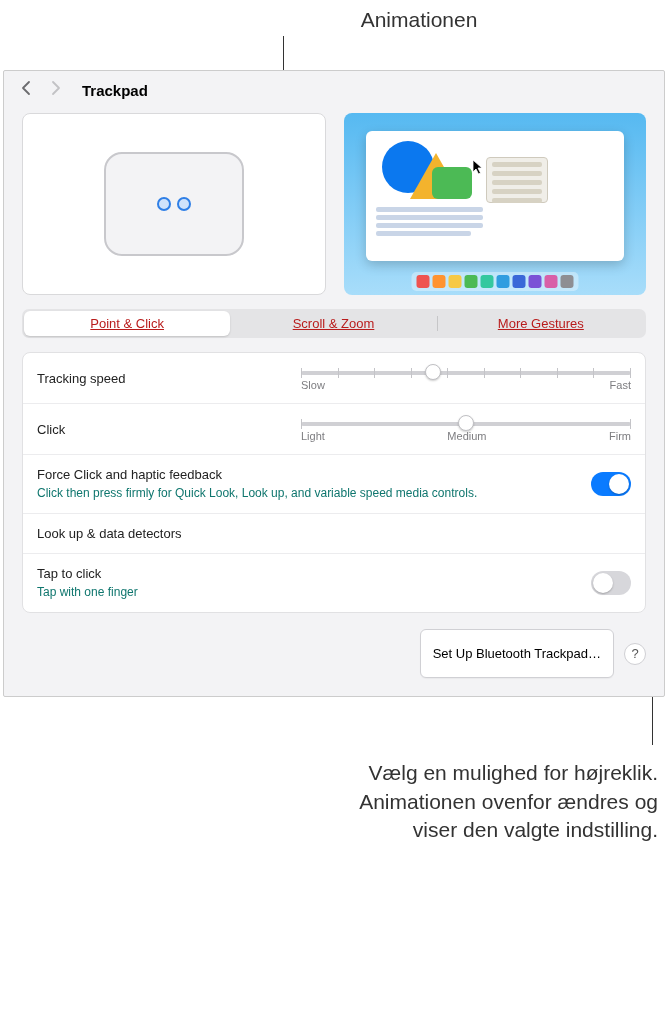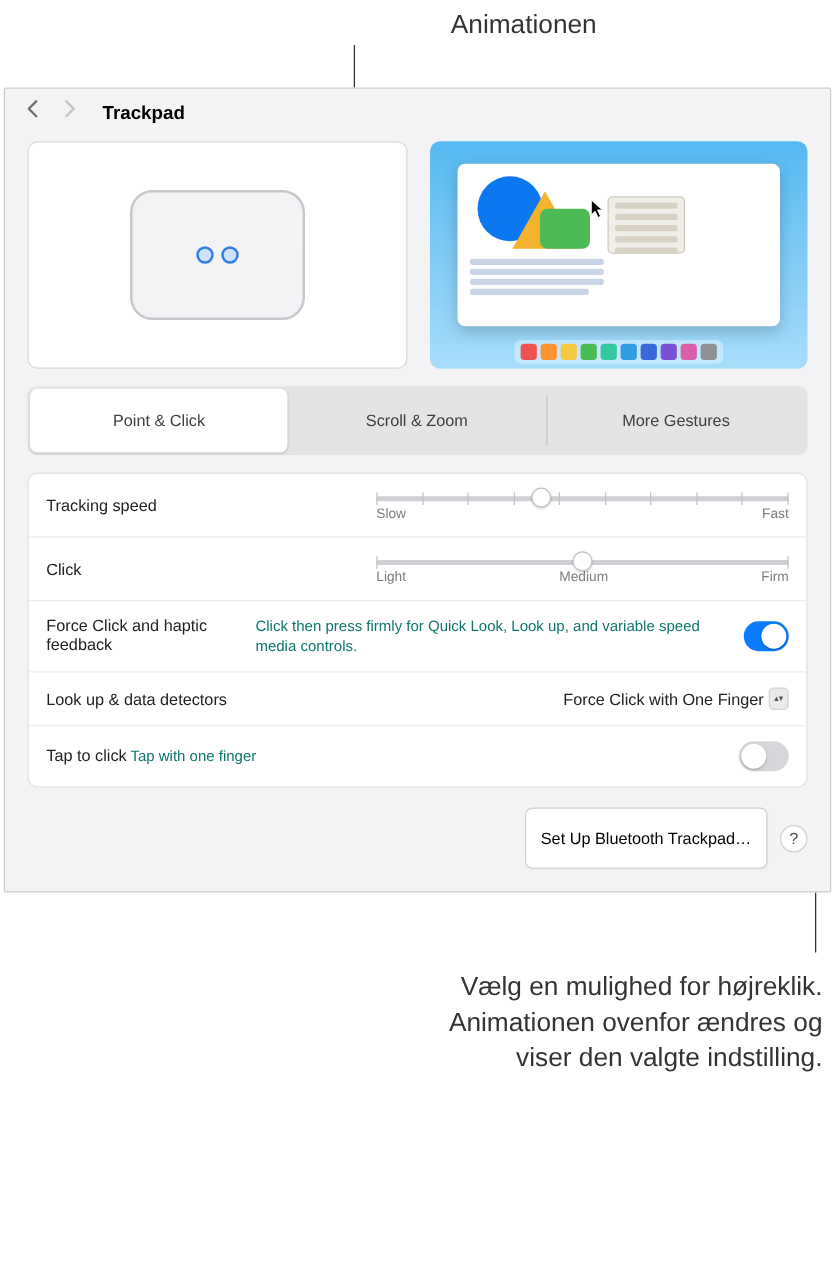--- a/index.html
+++ b/index.html
@@ -134,24 +134,25 @@
   display:flex;
   margin: 0 18px 14px 18px;
   background:#e4e4e6;
   border-radius:7px;
   padding:2px;
   font-size:13px;
 }
 .seg-item {
   flex:1;
   text-align:center;
-  padding:18px 0;
+  padding:5px 0;
   border-radius:6px;
-  color:#404040;
+  color:#b91c1c;
   position:relative;
+  text-decoration:underline;
 }
 .seg-item.active { background:#fff; box-shadow:0 1px 2px rgba(0,0,0,0.15); font-weight:500;}
 .seg-divider { width:1px; background:#c6c6c8; margin:5px 0; }
 
 .settings {
   margin: 0 18px;
   background:#fff;
   border:1px solid #e1e1e3;
   border-radius:8px;
 }
@@ -160,21 +161,21 @@
   border-bottom:1px solid #ececee;
   display:flex;
   flex-direction:column;
   gap:8px;
   justify-content:center;
 }
 .row:last-child { border-bottom:none; }
 .row-label { font-size:13px; color:#222; }
 .row-desc { font-size:12px; color:#0f766e; line-height:1.35; }
 .row-flex { display:flex; align-items:center; justify-content:space-between; }
-.row-flex-col { display:flex; flex-direction:row; gap:3px; }
+.row-flex-col { display:flex; flex-direction:column; gap:3px; }
 
 .slider-wrap { width:330px; }
 .slider-track {
   height:4px;
   background:#d0d0d4;
   border-radius:2px;
   position:relative;
   margin:6px 0 4px 0;
 }
 .slider-ticks {
@@ -399,24 +400,20 @@
         </div>
         <div class="toggle on">
           <div class="toggle-knob"></div>
         </div>
       </div>
     </div>
 
     <div class="row">
       <div class="row-flex">
         <div class="row-label">Look up &amp; data detectors</div>
-        <div class="popup-select">
-          <span>Force Click with One Finger</span>
-          <span class="popup-arrows">▴▾</span>
-        </div>
       </div>
     </div>
 
 
     <div class="row">
       <div class="row-flex">
         <div class="row-flex-col">
           <div class="row-label">Tap to click</div>
           <div class="row-desc">Tap with one finger</div>
         </div>

